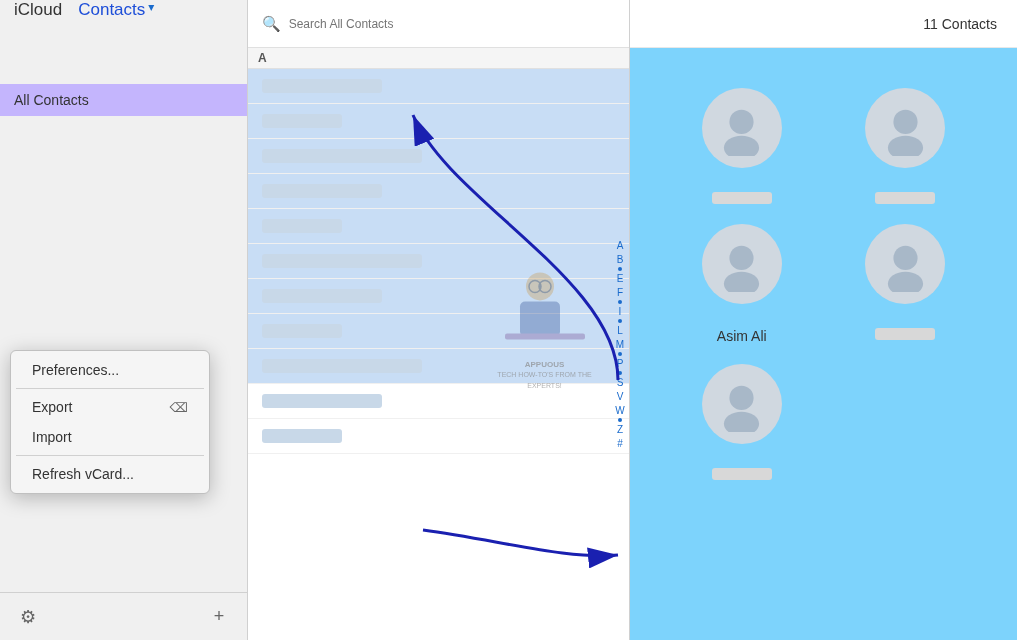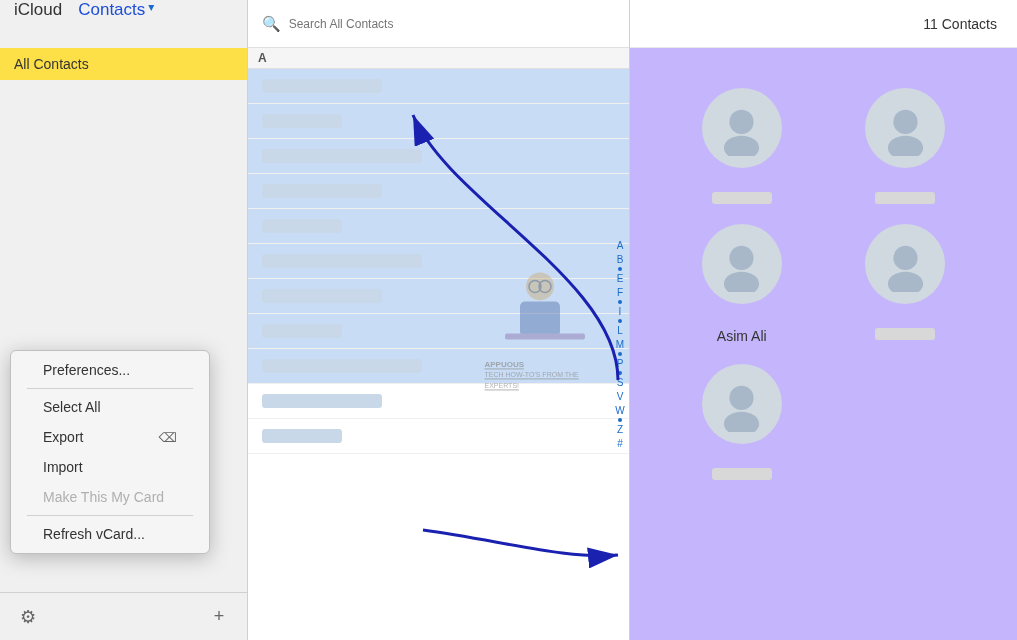--- a/index.html
+++ b/index.html
@@ -63,21 +63,22 @@
 
     .sidebar-item {
       padding: 8px 14px;
       font-size: 14px;
       color: #333;
       cursor: pointer;
       background: #d8d8d8;
     }
 
     .sidebar-item.selected {
-      background: #fde047;
+      background: #c4b5fd;
+      margin-top: 36px;
     }
 
     .sidebar-footer {
       height: 48px;
       display: flex;
       align-items: center;
       justify-content: space-between;
       padding: 0 14px;
       border-top: 1px solid #d0d0d0;
     }
@@ -99,21 +100,21 @@
     .context-menu {
       position: absolute;
       left: 10px;
       top: 350px;
       width: 200px;
       background: #f5f5f5;
       border: 1px solid #c0c0c0;
       border-radius: 6px;
       box-shadow: 0 4px 20px rgba(0,0,0,0.25);
       z-index: 100;
-      padding: 4px 16px;
+      padding: 4px 5px;
     }
 
     .context-menu-item {
       padding: 7px 16px;
       font-size: 14px;
       color: #333;
       cursor: pointer;
       display: flex;
       align-items: center;
       justify-content: space-between;
@@ -232,21 +233,21 @@
     .alpha-dot {
       width: 4px;
       height: 4px;
       border-radius: 50%;
       background: #1a6bcc;
     }
 
     
     .contact-detail {
       flex: 1;
-      background: #c4b5fd;
+      background: #7dd3fc;
       padding: 20px;
       overflow-y: auto;
       position: relative;
     }
 
     .detail-header {
       height: 48px;
       display: flex;
       align-items: center;
       justify-content: flex-end;
@@ -344,31 +345,25 @@
     <div class="sidebar-list">
       <div class="sidebar-item selected">All Contacts</div>
     </div>
 
     <div class="context-menu">
       <div class="context-menu-item">
         <span>Preferences...</span>
       </div>
       <div class="context-menu-divider"></div>
       <div class="context-menu-item">
-        <span>Select All</span>
-      </div>
-      <div class="context-menu-item">
         <span>Export</span>
         <span class="delete-icon">⌫</span>
       </div>
       <div class="context-menu-item">
         <span>Import</span>
-      </div>
-      <div class="context-menu-item disabled">
-        <span>Make This My Card</span>
       </div>
       <div class="context-menu-divider"></div>
       <div class="context-menu-item">
         <span>Refresh vCard...</span>
       </div>
     </div>
 
     <div class="sidebar-footer">
       <button class="sidebar-footer-btn">⚙</button>
       <button class="sidebar-footer-btn">+</button>
@@ -519,18 +514,18 @@
       <circle cx="55" cy="25" r="14" fill="#c8a060"></circle>
       <rect x="35" y="40" width="40" height="35" rx="5" fill="#4060a0"></rect>
 
       <circle cx="50" cy="25" r="6" fill="none" stroke="#333" stroke-width="1.5"></circle>
       <circle cx="60" cy="25" r="6" fill="none" stroke="#333" stroke-width="1.5"></circle>
       <line x1="56" y1="25" x2="54" y2="25" stroke="#333" stroke-width="1.5"></line>
 
       <rect x="20" y="72" width="80" height="6" rx="2" fill="#8060a0"></rect>
 
     </svg>
-    <div style="font-size:8px;color:#888;font-weight:bold;line-height:1.3;margin-top:-5px;max-width:120px;text-decoration:underline;">
+    <div style="font-size:8px;color:#888;font-weight:bold;text-align:center;line-height:1.3;margin-top:-5px;max-width:120px;">
       APPUOUS<br><span style="font-weight:normal;font-size:7px;">TECH HOW-TO'S FROM THE EXPERTS!</span>
     </div>
   </div>
 
 </div>
 
 </body></html>

